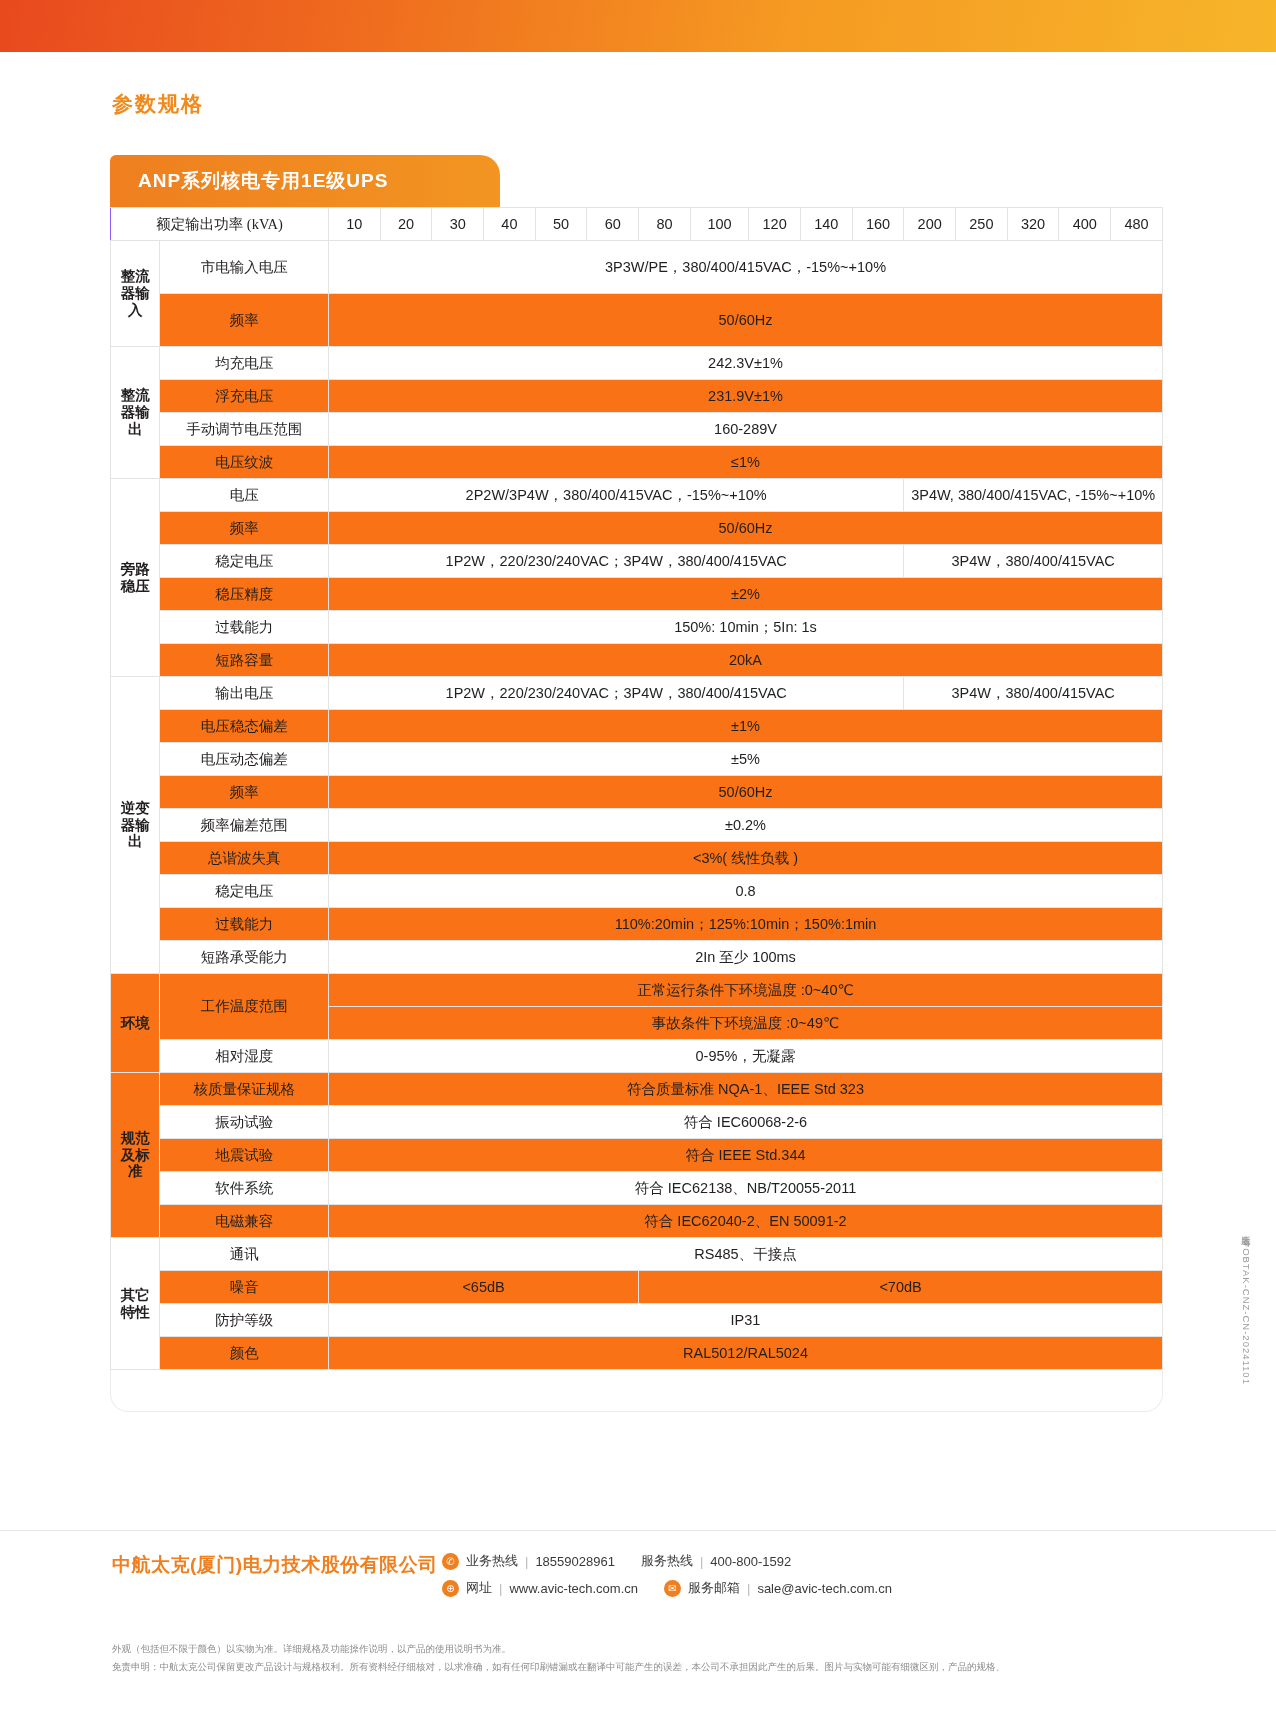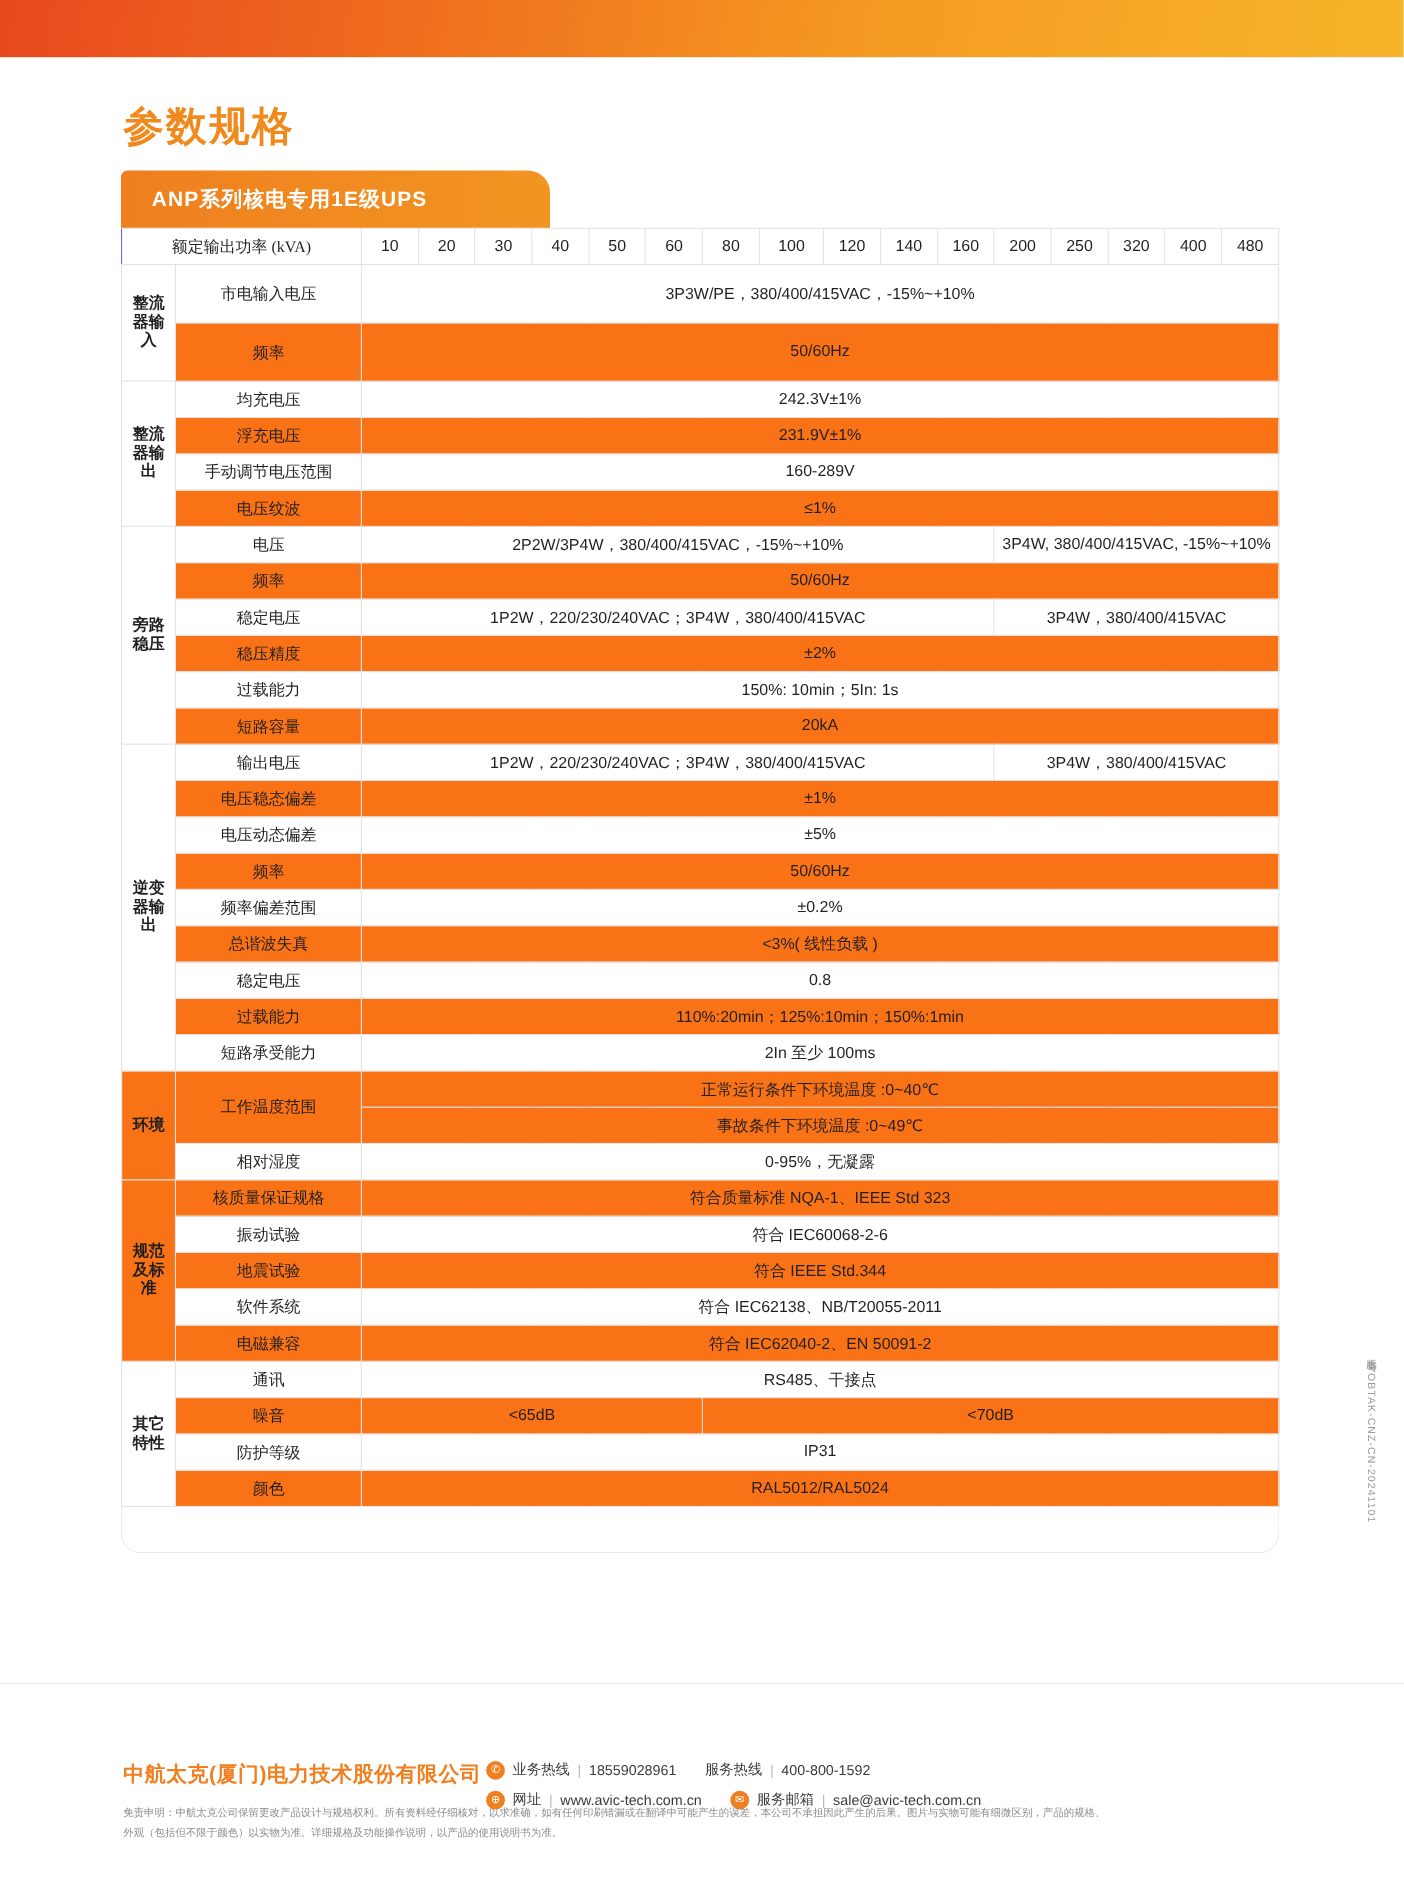--- a/index.html
+++ b/index.html
@@ -12,21 +12,21 @@
     overflow:hidden;
   }
   
   .topbar{
     position:absolute;left:0;top:0;width:1276px;height:52px;
     background:linear-gradient(100deg,#e8491e 0%,#ef6b1e 28%,#f59a22 62%,#f7b52a 100%);
   }
   
   .page-title{
     position:absolute;left:112px;top:90px;
-    font-size:37px;font-weight:bold;color:#f08a1d;letter-spacing:2px;
+    font-size:21px;font-weight:bold;color:#f08a1d;letter-spacing:2px;
   }
   
   .sheet{
     position:absolute;left:110px;top:155px;width:1053px;
   }
   .tab-head{
     position:relative;height:52px;width:390px;
     background:linear-gradient(90deg,#ef7f1f 0%,#f29522 100%);
     border-radius:6px 20px 0 0;
     color:#fff;font-size:19px;font-weight:bold;letter-spacing:1px;
@@ -76,21 +76,21 @@
     border:1px solid #ededed;border-top:none;
     border-radius:0 0 18px 18px;
     background:#fff;
     box-sizing:border-box;
   }
   
   .footer-rule{
     position:absolute;left:0;top:1530px;width:1276px;height:1px;background:#e7e7e7;
   }
   .footer{
-    position:absolute;left:112px;top:1552px;width:1000px;margin-top:48px;
+    position:absolute;left:112px;top:1552px;width:1000px;
   }
   .company-cn{font-size:19px;font-weight:bold;color:#ef7f1f;letter-spacing:0.5px;}
   .company-en{font-size:8.5px;color:#ef7f1f;letter-spacing:0.3px;margin-top:3px;}
   .contact{
     position:absolute;left:330px;top:0;width:680px;font-size:13px;color:#3a3a3a;
   }
   .contact .line{display:flex;align-items:center;margin-bottom:9px;}
   .cicon{
     width:17px;height:17px;border-radius:50%;
     background:#ef7f1f;color:#fff;font-size:10px;
@@ -356,15 +356,15 @@
       <span class="gap"></span>
       <span class="cicon">✉</span>
       <span>服务邮箱</span>
       <span class="sep">|</span>
       <span>sale@avic-tech.com.cn</span>
     </div>
   </div>
 </div>
 
 <div class="disclaimer">
+  <div>外观（包括但不限于颜色）以实物为准。详细规格及功能操作说明，以产品的使用说明书为准。</div>
   <div>免责申明：中航太克公司保留更改产品设计与规格权利。所有资料经仔细核对，以求准确，如有任何印刷错漏或在翻译中可能产生的误差，本公司不承担因此产生的后果。图片与实物可能有细微区别，产品的规格、</div>
-  <div>外观（包括但不限于颜色）以实物为准。详细规格及功能操作说明，以产品的使用说明书为准。</div>
 </div>
 
 </body></html>

